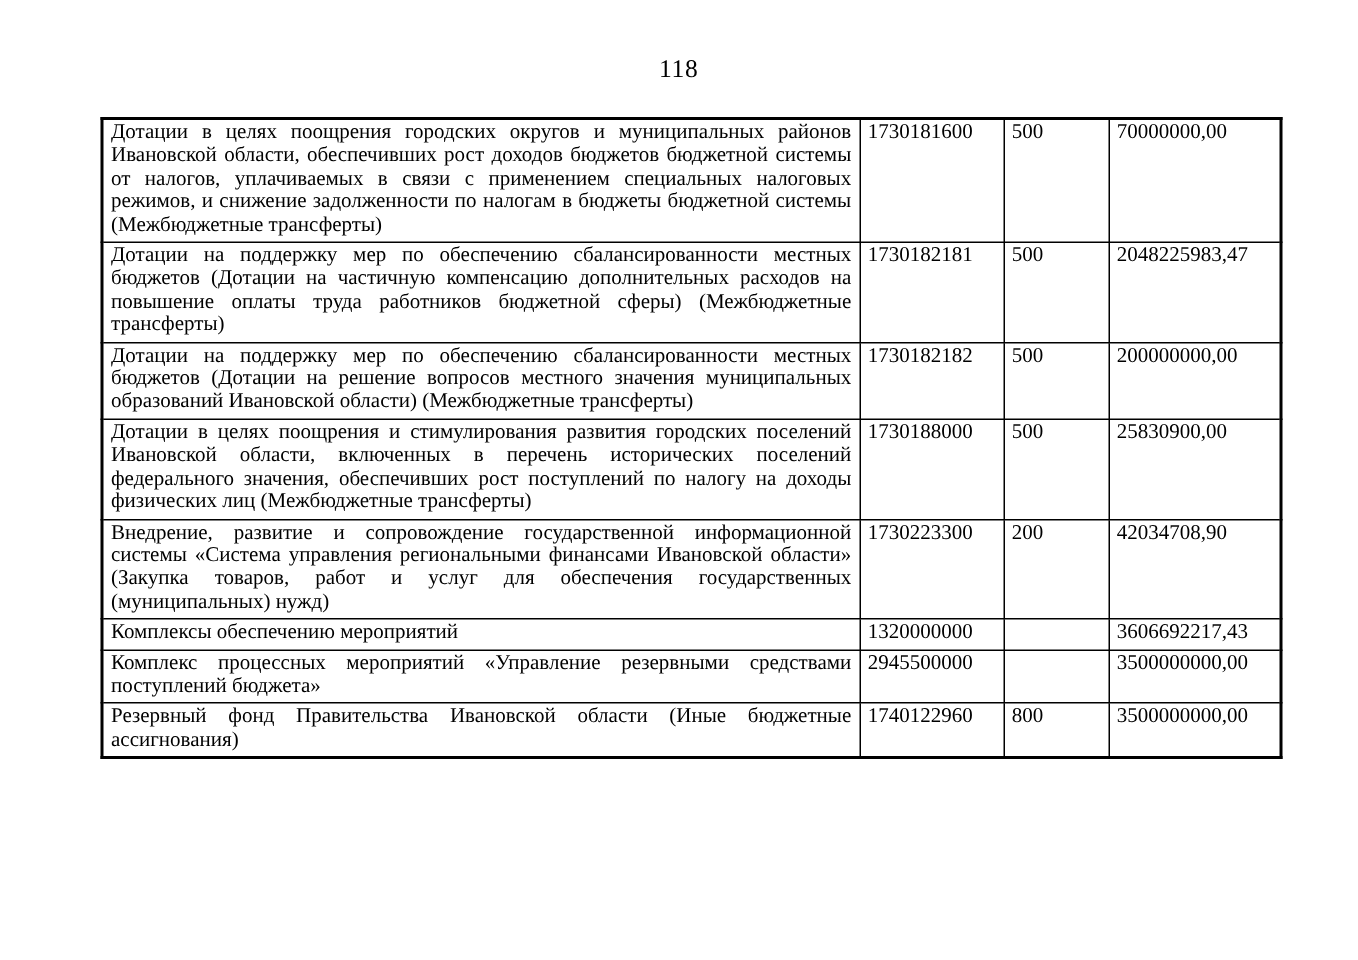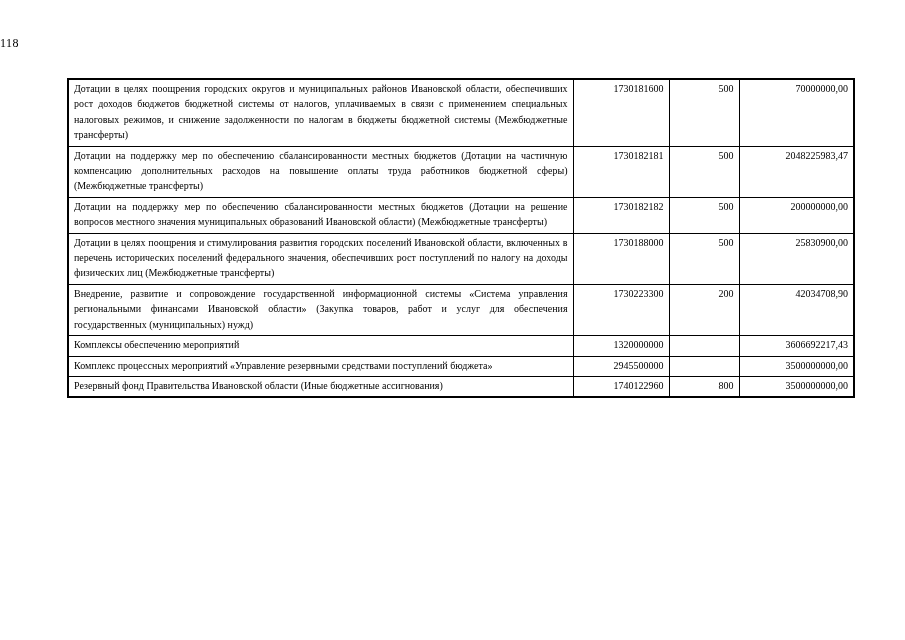--- a/index.html
+++ b/index.html
@@ -14,45 +14,46 @@
     background: #ffffff;
     color: #000000;
     font-family: "Liberation Serif", serif;
     overflow: hidden;
   }
   .page-number {
     position: absolute;
     top: 36px;
     left: 0;
     width: 100%;
-    font-size: 12px;
+    text-align: center;
+    font-size: 17px;
     letter-spacing: 0.5px;
   }
   table.budget-table {
     position: absolute;
     left: 67px;
     top: 78px;
     width: 786px;
     border-collapse: collapse;
     table-layout: fixed;
     border: 2px solid #000000;
-    font-size: 10px;
+    font-size: 14px;
     line-height: 15.4px;
   }
   table.budget-table td {
     border: 1px solid #000000;
     vertical-align: top;
     padding: 1px 5px 3px 5px;
     overflow: hidden;
   }
   td.c-name {
     text-align: justify;
   }
   td.c-center {
-    text-align: right;
+    text-align: left;
     padding-left: 2px;
     padding-right: 2px;
   }
   col.col-name   { width: 505px; }
   col.col-code   { width: 96px;  }
   col.col-etype  { width: 70px;  }
   col.col-amount { width: 115px; }
 </style>
 </head>
 <body>

